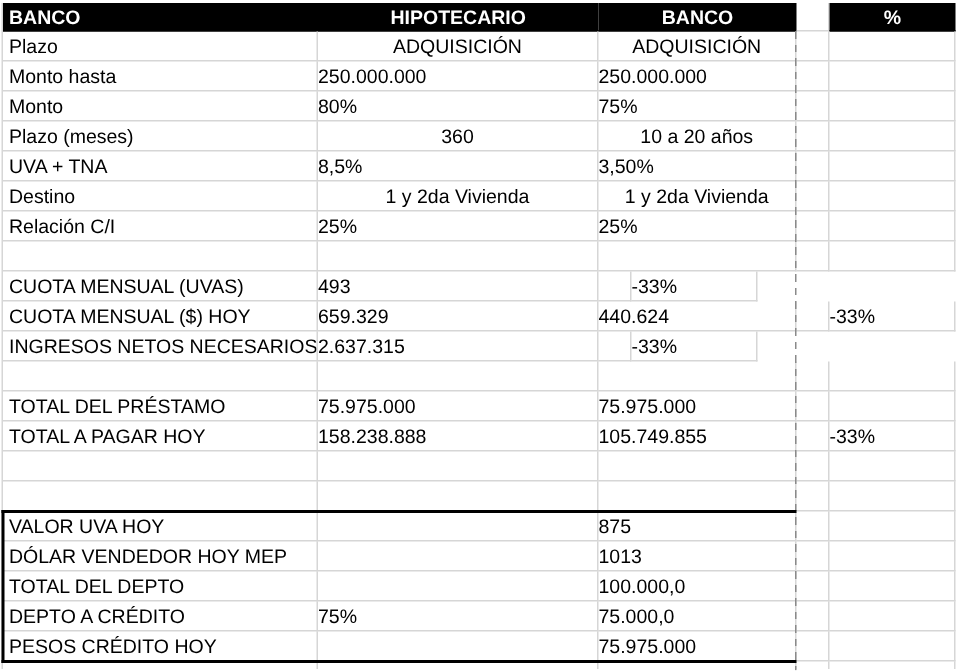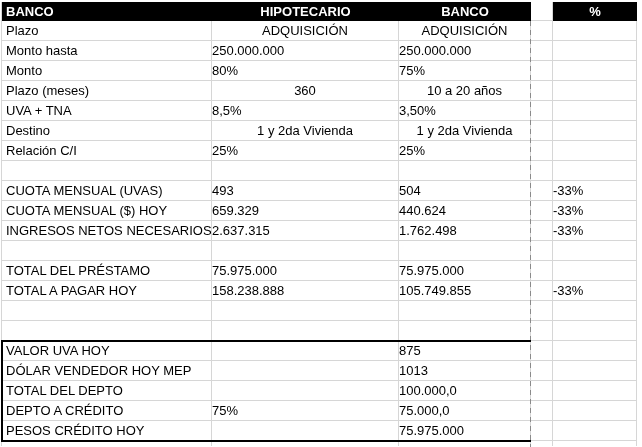--- a/index.html
+++ b/index.html
@@ -104,35 +104,33 @@
       <div class="row">
         <div class="cell ca al"></div>
         <div class="cell cb ar"></div>
         <div class="cell cc ar"></div>
         <div class="cell cd"></div>
         <div class="cell ce ar"></div>
       </div>
       <div class="row">
         <div class="cell ca al">CUOTA MENSUAL (UVAS)</div>
         <div class="cell cb ar">493</div>
-        <div class="cell cc ar">504</div>
         <div class="cell cd"></div>
         <div class="cell ce ar">-33%</div>
       </div>
       <div class="row">
         <div class="cell ca al">CUOTA MENSUAL ($) HOY</div>
         <div class="cell cb ar">659.329</div>
         <div class="cell cc ar">440.624</div>
         <div class="cell cd"></div>
         <div class="cell ce ar">-33%</div>
       </div>
       <div class="row">
         <div class="cell ca al">INGRESOS NETOS NECESARIOS</div>
         <div class="cell cb ar">2.637.315</div>
-        <div class="cell cc ar">1.762.498</div>
         <div class="cell cd"></div>
         <div class="cell ce ar">-33%</div>
       </div>
       <div class="row">
         <div class="cell ca al"></div>
         <div class="cell cb ar"></div>
         <div class="cell cc ar"></div>
         <div class="cell cd"></div>
         <div class="cell ce ar"></div>
       </div>

